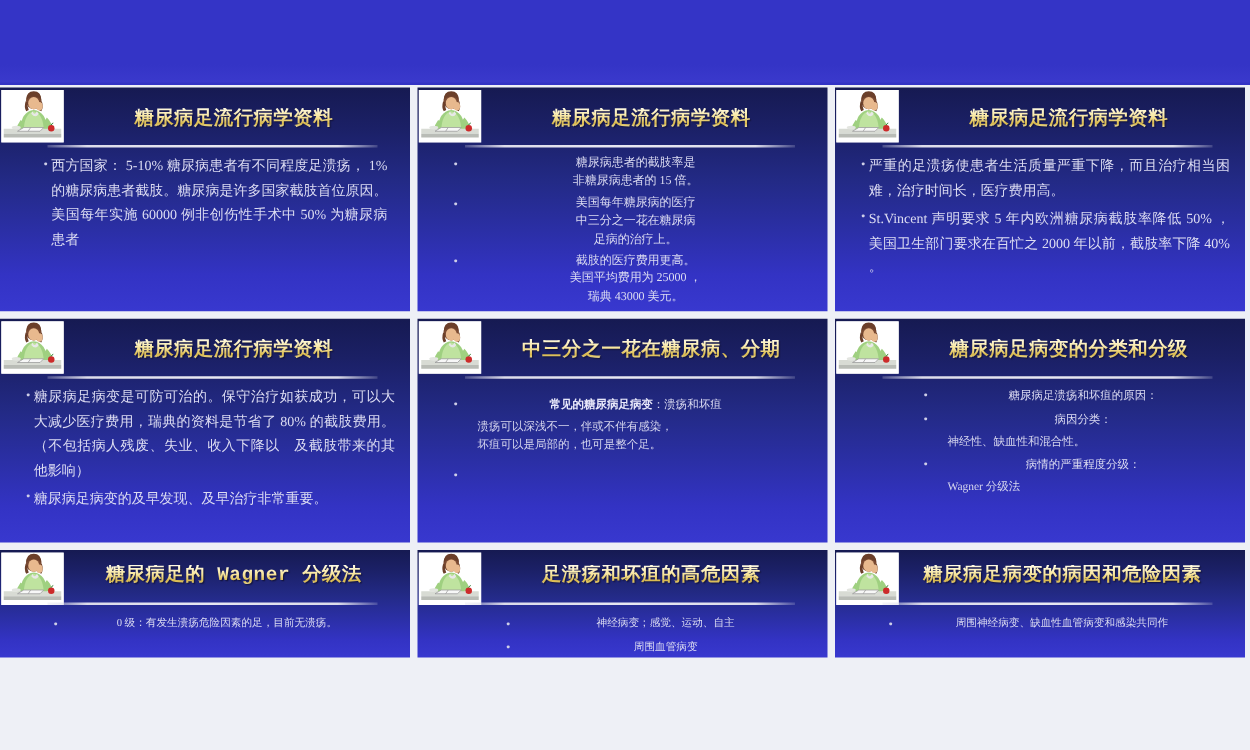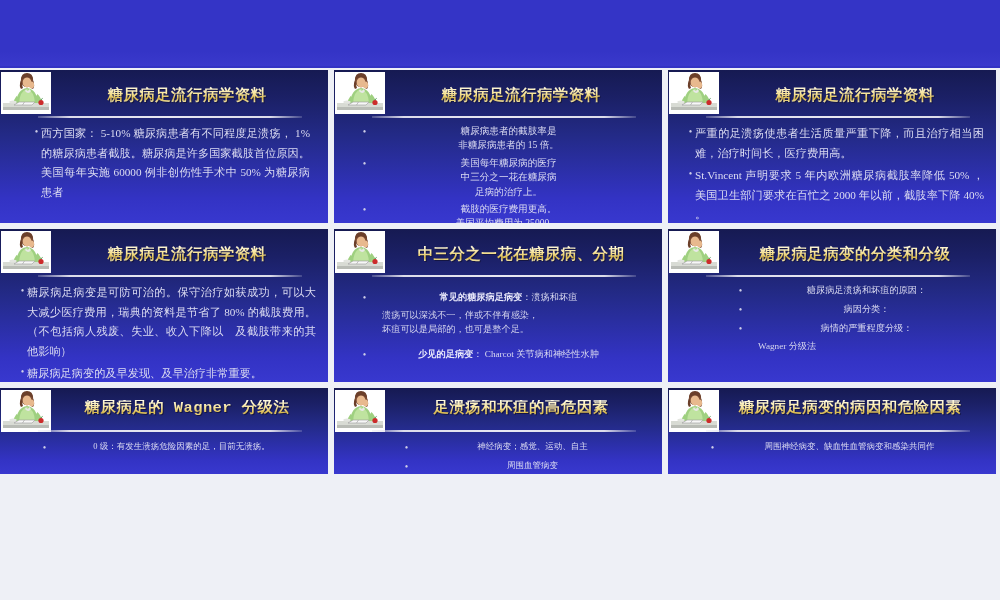--- a/index.html
+++ b/index.html
@@ -46,21 +46,21 @@
     height: 530px;
   }
   .slide-row {
     display: flex;
     gap: 6px;
     margin-bottom: 6px;
   }
   .slide {
     position: relative;
     width: 328px;
-    height: 153px;
+    height: 179px;
     background: linear-gradient(180deg,
         #161a52 0%,
         #1b2066 18%,
         #232a86 42%,
         #2b2fa6 64%,
         #3333c4 84%,
         #3838cf 100%);
     overflow: hidden;
     flex: 0 0 328px;
   }
@@ -367,21 +367,20 @@
           <div class="gapy"></div>
           <div class="bullet-row">
             <span class="bullet-dot">•</span>
             <span class="bullet-text center"><span class="bold-lead">常见的糖尿病足病变</span><span>：溃疡和坏疽</span></span>
           </div>
           <div class="sub-text" style="white-space:pre-line">溃疡可以深浅不一，伴或不伴有感染，
 坏疽可以是局部的，也可是整个足。</div>
           <div class="gapy"></div>
           <div class="bullet-row">
             <span class="bullet-dot">•</span>
-            <span class="bullet-text center"><span class="bold-lead">少见的足病变</span><span>： Charcot 关节病和神经性水肿</span></span>
           </div>
         </div>
       </div>
 
       <div class="slide sz-sm">
         <div class="clipart">
           <svg width="50" height="42" viewBox="0 0 50 42">
             <rect x="0" y="0" width="50" height="42" fill="#ffffff"></rect>
             <ellipse cx="26" cy="8.5" rx="6.2" ry="6.8" fill="#7a4a32"></ellipse>
             <ellipse cx="26" cy="10.5" rx="4.4" ry="5" fill="#e8b98e"></ellipse>
@@ -407,20 +406,21 @@
         <div class="title-rule"></div>
         <div class="slide-body body-r3c">
           <div class="bullet-row">
             <span class="bullet-dot">•</span>
             <span class="bullet-text center">糖尿病足溃疡和坏疽的原因：</span>
           </div>
           <div class="bullet-row">
             <span class="bullet-dot">•</span>
             <span class="bullet-text center">病因分类：</span>
           </div>
+          <div class="sub-text">神经性、缺血性和混合性。</div>
           <div class="bullet-row">
             <span class="bullet-dot">•</span>
             <span class="bullet-text center">病情的严重程度分级：</span>
           </div>
           <div class="sub-text">Wagner 分级法</div>
         </div>
       </div>
 
     </div>
 

